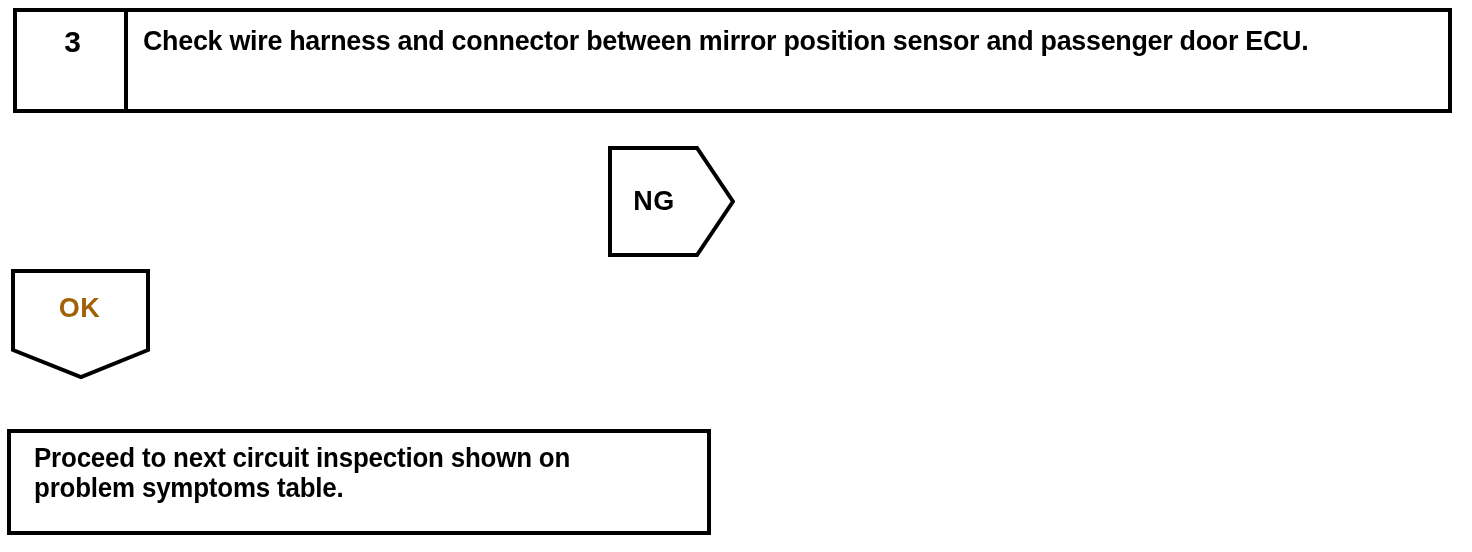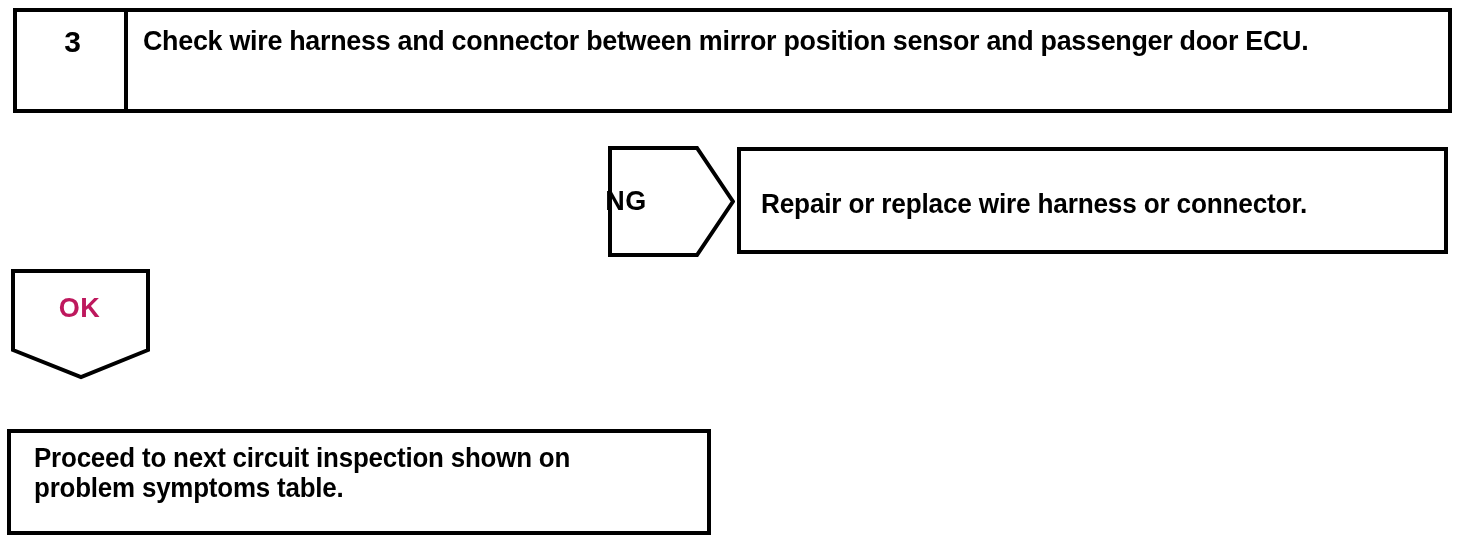--- a/index.html
+++ b/index.html
@@ -67,21 +67,21 @@
   .ng-tag {
     position: absolute;
     left: 608px;
     top: 146px;
     width: 127px;
     height: 111px;
   }
   .ng-tag svg { display: block; }
   .ng-label {
     position: absolute;
-    left: 580px;
+    left: 608px;
     top: 186px;
     width: 92px;
     text-align: center;
     font-size: 27px;
     font-weight: bold;
     color: #000;
     letter-spacing: 0.5px;
   }
   .ng-result-box {
     position: absolute;
@@ -117,21 +117,21 @@
   }
   .ok-tag svg { display: block; }
   .ok-label {
     position: absolute;
     left: 11px;
     top: 293px;
     width: 137px;
     text-align: center;
     font-size: 27px;
     font-weight: bold;
-    color: #be185d;
+    color: #a16207;
     letter-spacing: 0.5px;
   }
 
   
   .final-box {
     position: absolute;
     left: 7px;
     top: 429px;
     width: 704px;
     height: 106px;
@@ -164,23 +164,20 @@
     <div class="step-text">Check wire harness and connector between mirror position sensor and passenger door ECU.</div>
   </div>
 
   <div class="ng-tag">
     <svg width="127" height="111" viewBox="0 0 127 111">
       <polygon points="2,2 89,2 125,55.5 89,109 2,109" fill="#ffffff" stroke="#000000" stroke-width="4" stroke-linejoin="miter"></polygon>
     </svg>
   </div>
   <div class="ng-label">NG</div>
 
-  <div class="ng-result-box">
-    <div class="ng-result-text">Repair or replace wire harness or connector.</div>
-  </div>
 
   <div class="ok-tag">
     <svg width="140" height="111" viewBox="0 0 140 111">
       <polygon points="2,2 137,2 137,81 70,108 2,81" fill="#ffffff" stroke="#000000" stroke-width="4" stroke-linejoin="miter"></polygon>
     </svg>
   </div>
   <div class="ok-label">OK</div>
 
   <div class="final-box">
     <div class="final-text">Proceed to next circuit inspection shown on problem symptoms table.</div>

